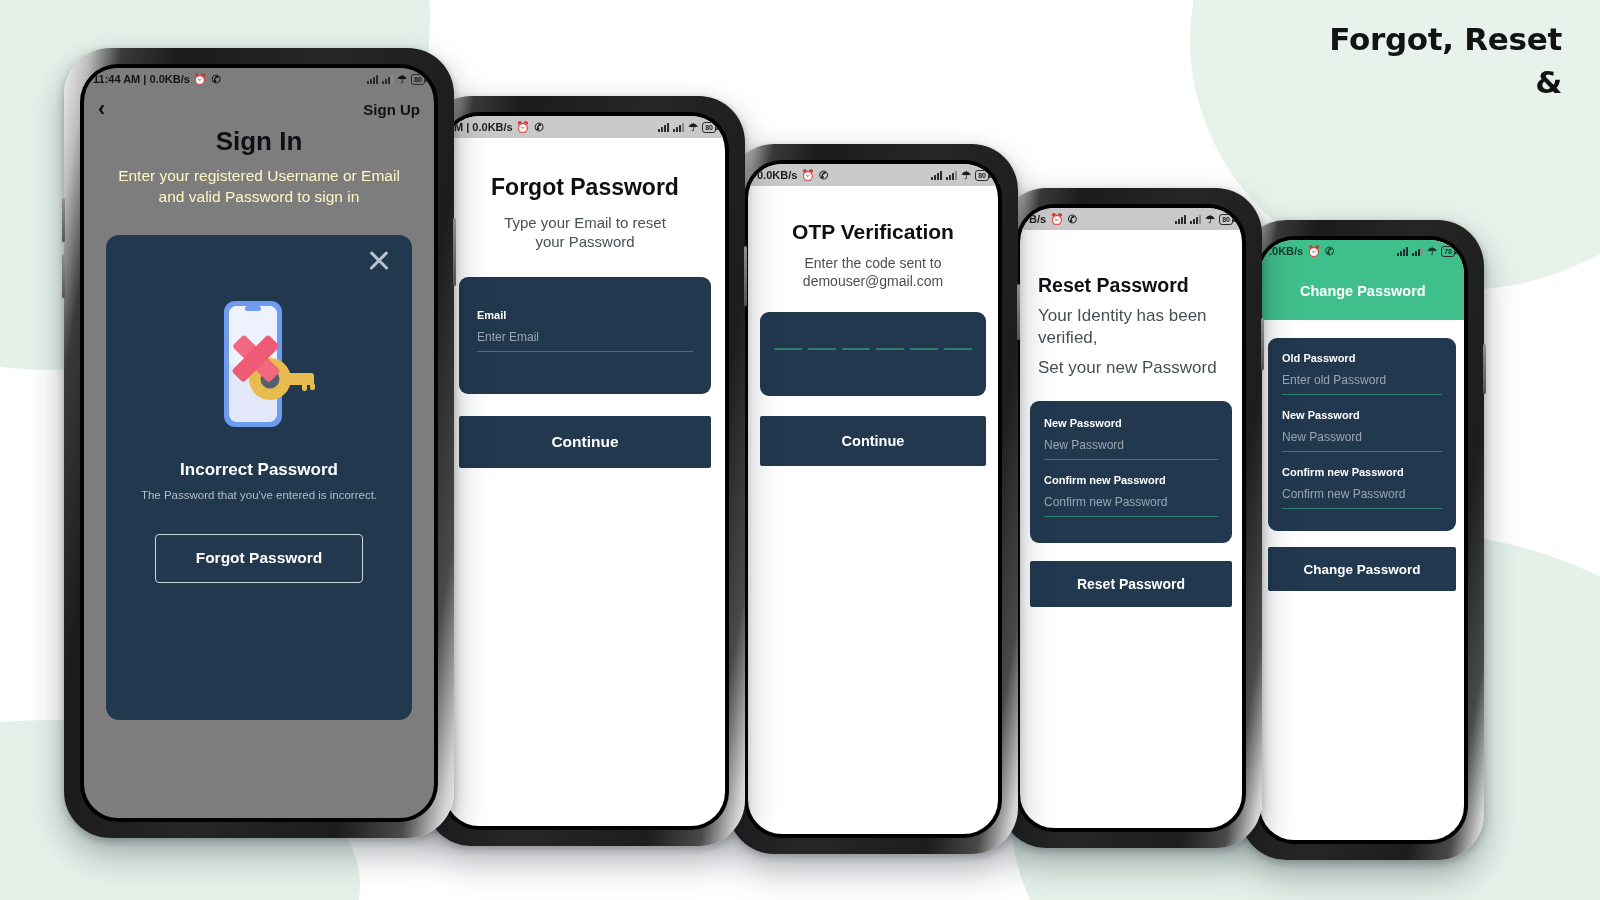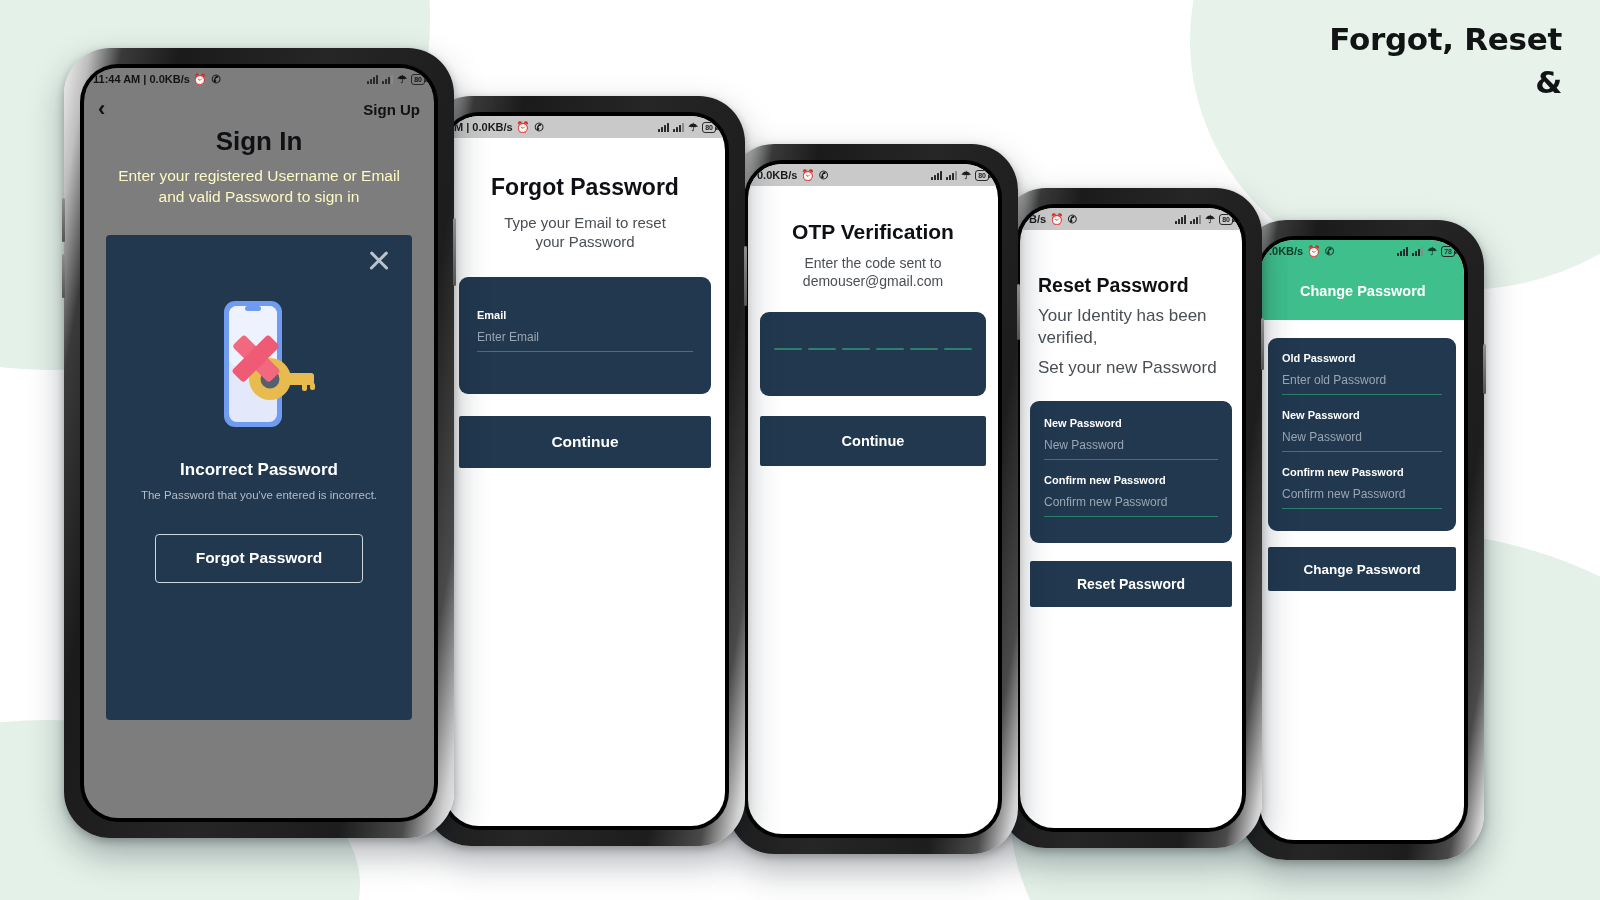--- a/index.html
+++ b/index.html
@@ -98,21 +98,21 @@
   }
 
   
   #p1 { left:64px; top:48px; width:390px; height:790px; z-index:30; }
   #p1 .screen { background:#7d7d7d; }
   #p1 .title { font-size:26px; margin-top:4px; }
   #p1 .subtitle { font-size:15.5px; line-height:1.33; margin:9px 22px 0; font-weight:500; color:#fef9c3; }
   .ghost-field { position:absolute; background:#18263a; border-radius:9px; }
   #p1 .modal {
     position:absolute; left:22px; right:22px; top:167px;
-    background:#21384f; border-radius:4px; padding:14px 18px 22px;
+    background:#21384f; border-radius:13px; padding:14px 18px 22px;
     height:485px;
   }
   .modal-close { position:absolute; right:18px; top:10px; width:30px; height:30px; }
   .modal-close:before,.modal-close:after{
     content:""; position:absolute; left:3px; top:14px; width:24px; height:3.4px;
     background:#b9c4cf; border-radius:2px;
   }
   .modal-close:before{transform:rotate(45deg);} .modal-close:after{transform:rotate(-45deg);}
   .illus { width:115px; height:135px; margin:48px auto 0; position:relative; }
   .modal-title { text-align:center; color:#fff; font-weight:bold; font-size:17px; margin-top:28px; }

